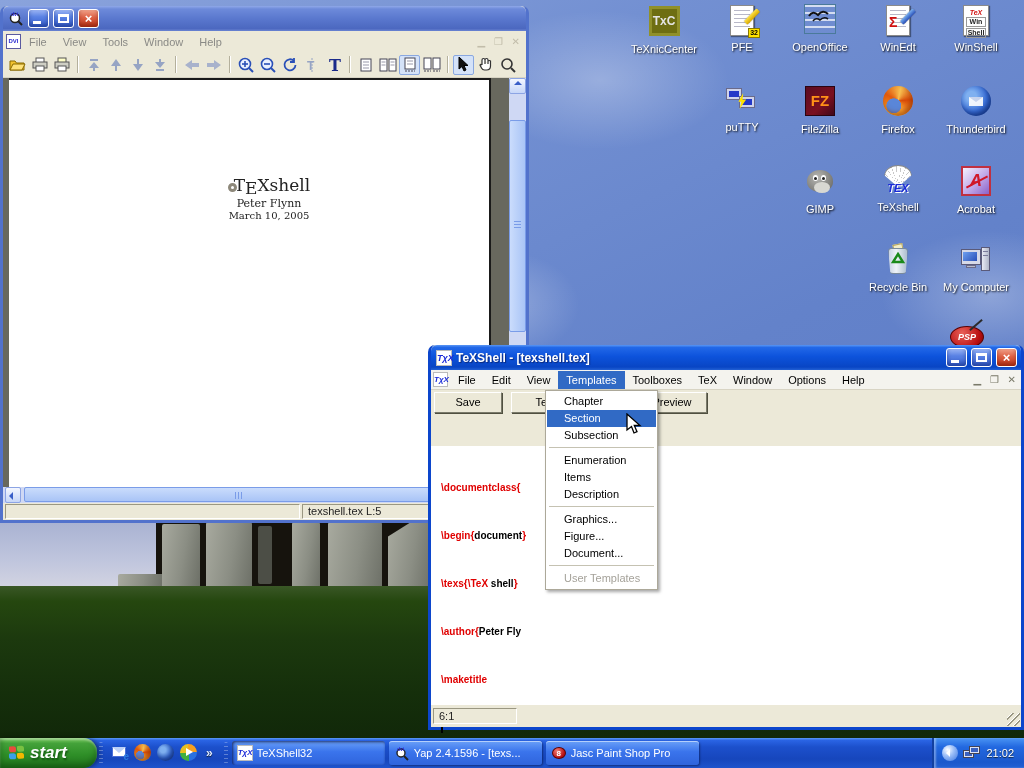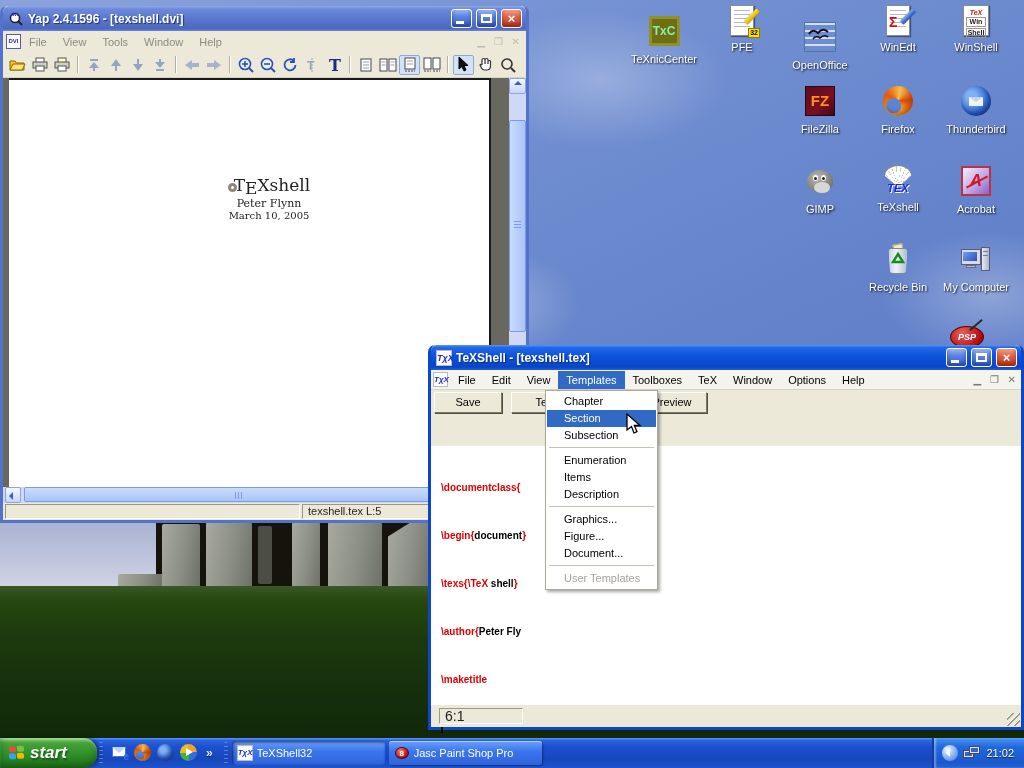--- a/index.html
+++ b/index.html
@@ -19,21 +19,21 @@
   .stone { position:absolute; background:linear-gradient(100deg,#a8aa9f 0%, #8b8e84 55%, #6c6f66 100%); border-radius:2px;
     background-size:100% 100%; }
   .sh-grass { position:absolute; left:0; top:64px; right:0; bottom:0;
     background: linear-gradient(180deg,#3a5726 0%, #25470f 10%, #1c390e 35%, #152f0b 70%, #112809 100%); }
 
   
   .dicon { position:absolute; width:78px; text-align:center; cursor:default; }
   .dicon .glyph { width:34px; height:34px; margin:0 auto; position:relative; }
   .dicon .lbl { margin-top:3px; font-size:11px; color:#fff; text-shadow:1px 1px 2px rgba(0,0,0,.95); line-height:13px; }
 
-  .g-txc { width:31px;height:30px;margin:12px auto;background:#6e6e12;border:3px solid #90902a; color:#86efac; font-weight:bold; font-size:12px; line-height:24px; }
+  .g-txc { width:31px;height:30px;margin:2px auto;background:#6e6e12;border:3px solid #90902a; color:#e5e5e5; font-weight:bold; font-size:12px; line-height:24px; }
   .page { position:absolute; left:5px; top:1px; width:24px; height:31px; background:#fff; border:1px solid #8a8a8a; box-shadow:1px 1px 1px rgba(0,0,0,.4); }
   .page .lines { position:absolute; left:3px; right:3px; top:4px; height:20px;
     background:repeating-linear-gradient(180deg,#b8b8c8 0 1px, transparent 1px 4px); }
   .pencil { position:absolute; width:18px; height:5px; background:linear-gradient(180deg,#ffe34a,#d8a800); border-radius:1px; transform:rotate(-45deg); right:-2px; top:10px; box-shadow:0 0 1px #555; }
   .badge32 { position:absolute; right:-1px; bottom:0; background:#ffe200; border:1px solid #8a7a00; color:#000; font-size:7px; font-weight:bold; padding:0 1px; line-height:8px; }
   .g-oo { width:32px; height:30px; margin:2px auto; background:linear-gradient(180deg,#bfe6f2 0%, #6fb6e0 45%, #2a7cc0 100%);
     background-image:repeating-linear-gradient(180deg, rgba(255,255,255,.7) 0 2px, transparent 2px 7px); border:1px solid #4a7a9a; position:relative; }
   .g-ff,.g-tb { width:30px; height:30px; margin:2px auto; border-radius:50%; position:relative; }
   .g-ff { background: radial-gradient(circle at 36% 66%, #5a86d8 0 26%, rgba(0,0,0,0) 28%),
                    conic-gradient(from 210deg,#f8a828,#e2590c 25%,#f8c050 45%,#d84a08 65%,#f89c2c 85%,#f8a828); box-shadow:inset -2px -3px 5px rgba(120,40,0,.5); }
@@ -122,21 +122,21 @@
   .ts-menubar .mi { padding:3px 8px; }
   .ts-menubar .mi.hl { background:#316AC5; color:#fff; }
   .ts-toolbar { height:26px; background:#ECE9D8; position:relative; }
   .tsbtn { position:absolute; top:2px; height:21px; background:#ECE9D8; border:1px solid; border-color:#fff #7a7a6a #7a7a6a #fff; box-shadow:1px 1px 0 #505040; font-size:11px; text-align:center; line-height:19px; color:#000; }
   .ts-tabrow { height:30px; background:#ECE9D8; position:relative; }
   .ts-tab { position:absolute; left:2px; bottom:0; width:112px; height:21px; background:#ECE9D8; border:1px solid #8a8774; border-bottom:none; border-radius:3px 3px 0 0; font-weight:bold; font-size:11px; text-align:center; line-height:19px; }
   .ts-tabrest { position:absolute; left:115px; right:3px; bottom:0; height:20px; border:1px solid #b8b4a0; background:#ECE9D8; }
   .ts-editor { position:absolute; left:0; right:0; top:101px; bottom:23px; background:#fff; padding:2px 0 0 10px; font-weight:bold; font-size:10px; line-height:16px; white-space:pre; }
   .cmd { color:#e00000; } .arg { color:#000; }
   .caret { display:inline-block; width:2px; height:12px; background:#000; vertical-align:-2px; }
-  .ts-status { position:absolute; left:0; right:0; bottom:0; height:23px; background:#ECE9D8; border-top:1px solid #fff; display:flex; gap:5px; padding:3px 16px 3px 8px; font-size:14px; }
+  .ts-status { position:absolute; left:0; right:0; bottom:0; height:23px; background:#ECE9D8; border-top:1px solid #fff; display:flex; gap:5px; padding:3px 16px 3px 2px; font-size:11px; }
   .ts-status .spanel { line-height:15px; }
   .rgrip { position:absolute; right:1px; bottom:1px; width:13px; height:13px;
     background:repeating-linear-gradient(135deg, transparent 0 3px, #fff 3px 4px, #9a9782 4px 5px); }
 
   
   .ddmenu { position:absolute; left:545px; top:390px; width:113px; z-index:40; background:#fff; border:1px solid #aca899; box-shadow:2px 2px 3px rgba(0,0,0,.35); padding:2px 1px; font-size:11px; }
   .ddmenu .it { height:17px; line-height:17px; padding-left:17px; color:#000; white-space:nowrap; }
   .ddmenu .it.sel { background:#316AC5; color:#fff; }
   .ddmenu .it.dis { color:#a5a29a; }
   .ddmenu .sep { height:0; border-top:1px solid #c5c2b2; border-bottom:1px solid #fff; margin:3px 2px; }
@@ -201,21 +201,21 @@
   <div class="dicon" style="left:703px; top:4px;">
     <div class="glyph">
       <div class="page">
           <div class="lines"></div>
         </div>
         <div class="pencil"></div>
       <div class="badge32">32</div>
     </div>
     <div class="lbl">PFE</div>
   </div>
-  <div class="dicon" style="left:781px; top:20px;">
+  <div class="dicon" style="left:781px; top:2px;">
     <div class="glyph">
       <div class="g-oo">
         <svg width="30" height="18" style="position:absolute;left:0;top:2px;">
             <path d="M4 9 q4 -6 9 -1 q5 -6 10 -1" fill="none" stroke="#111" stroke-width="2"></path>
             <path d="M8 14 q3 -4 7 -1 q4 -4 8 -1" fill="none" stroke="#111" stroke-width="1.6"></path>
           </svg>
       </div>
     </div>
     <div class="lbl">OpenOffice</div>
   </div>
@@ -233,20 +233,32 @@
     <div class="glyph">
       <div class="page" style="left:4px;width:26px;">
         <div style="font-size:7px;font-weight:bold;color:#d01010;font-style:italic;line-height:9px;margin-top:2px;">TeX</div>
         <div style="font-size:7px;font-weight:bold;color:#222;line-height:8px;border:1px solid #999;margin:0 2px;">Win</div>
         <div style="font-size:7px;font-weight:bold;color:#222;line-height:8px;border:1px solid #999;margin:1px 2px 0;">Shell</div>
       </div>
     </div>
     <div class="lbl">WinShell</div>
   </div>
 
+  <div class="dicon" style="left:703px; top:84px;">
+    <div class="glyph g-putty">
+      <div class="mini-pc" style="left:1px; top:4px;">
+          <div class="scr"></div>
+        </div>
+      <div class="mini-pc" style="left:14px; top:12px;">
+          <div class="scr"></div>
+        </div>
+      <div class="bolt"></div>
+    </div>
+    <div class="lbl">puTTY</div>
+  </div>
   <div class="dicon" style="left:781px; top:84px;">
     <div class="glyph">
         <div class="g-fz"><span>FZ</span></div>
       </div>
     <div class="lbl">FileZilla</div>
   </div>
   <div class="dicon" style="left:859px; top:84px;">
     <div class="glyph">
         <div class="g-ff"></div>
       </div>
@@ -316,21 +328,20 @@
 
   <div class="xpwin win-yap">
     <div class="titlebar tb-inactive">
       <div class="winicon">
         <svg width="16" height="16">
             <circle cx="7" cy="7" r="4.5" fill="#fff" stroke="#222" stroke-width="1.5"></circle>
             <line x1="10" y1="10" x2="14" y2="14" stroke="#222" stroke-width="2"></line>
             <text x="3" y="5" font-size="5" fill="#2a2ad8" font-weight="bold">dvi</text>
           </svg>
       </div>
-      <span class="ttl">Yap 2.4.1596 - [texshell.dvi]</span>
       <div class="capbtn">
           <span class="min"></span>
         </div>
       <div class="capbtn">
           <span class="max"></span>
         </div>
       <div class="capbtn close">
           <span class="x">×</span>
         </div>
     </div>
@@ -632,20 +643,30 @@
       <span class="chev">»</span>
     </div>
     <div class="tb-dots"></div>
 
     <div class="taskbtn pressed">
       <div class="tbicon16 tex-icon" style="font-size:8px; line-height:14px;">TχX</div>
       <span class="cap">TeXShell32</span>
     </div>
     <div class="taskbtn">
       <div class="tbicon16">
+        <svg width="16" height="16">
+            <circle cx="7" cy="8" r="4" fill="#fff" stroke="#222" stroke-width="1.4"></circle>
+            <line x1="10" y1="11" x2="14" y2="15" stroke="#222" stroke-width="2"></line>
+            <text x="3" y="6" font-size="5" fill="#2a2ad8" font-weight="bold">dvi</text>
+          </svg>
+      </div>
+      <span class="cap">Yap 2.4.1596 - [texs...</span>
+    </div>
+    <div class="taskbtn">
+      <div class="tbicon16">
         <div style="width:14px;height:12px;margin:2px 0 0 1px;border-radius:50%;background:radial-gradient(circle at 35% 30%,#f08078,#b80e10 70%);border:1px solid #5a0202;color:#fff;font-size:8px;font-weight:bold;text-align:center;line-height:11px;">8</div>
       </div>
       <span class="cap">Jasc Paint Shop Pro</span>
     </div>
 
     <div class="tray">
       <div class="tray-chev">
           <span class="arrow"></span>
         </div>
       <div class="net-icon">

